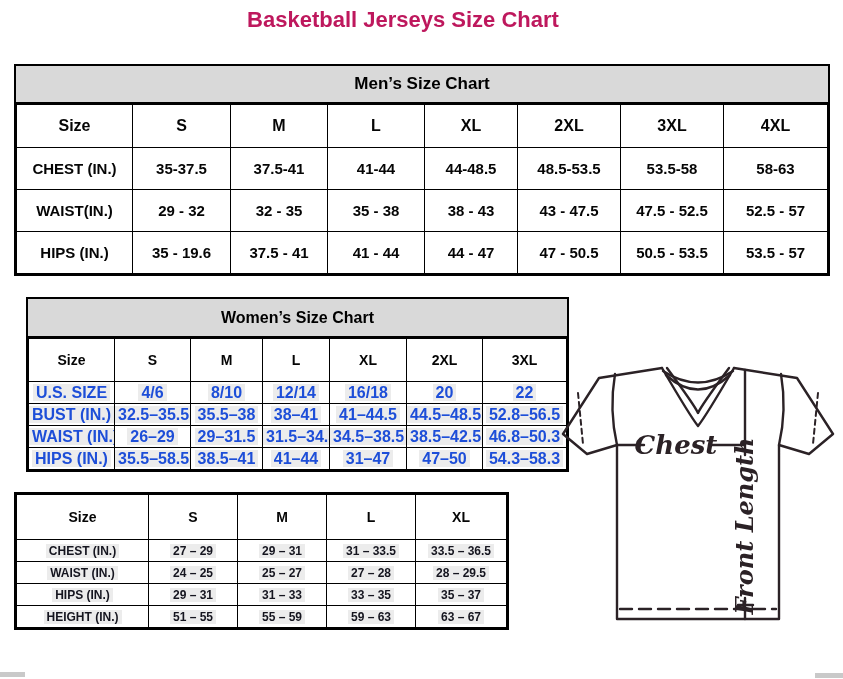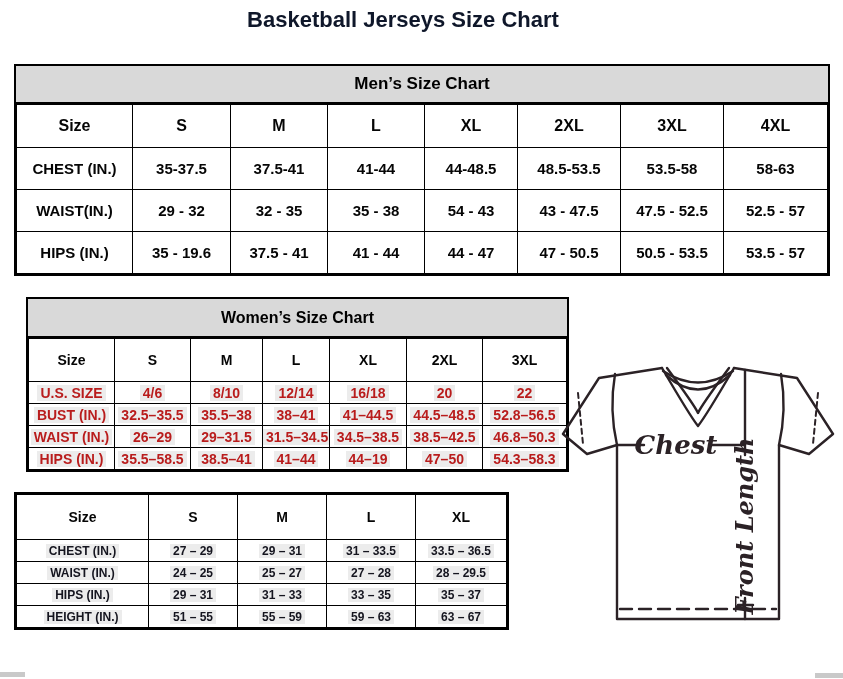--- a/index.html
+++ b/index.html
@@ -1,36 +1,36 @@
 <!DOCTYPE html>
 <html><head>
 <meta charset="utf-8">
 <style>
   html,body{margin:0;padding:0;background:#ffffff;}
   body{width:843px;height:679px;position:relative;overflow:hidden;
        font-family:"Liberation Sans",sans-serif;color:#000;}
   .abs{position:absolute;}
   #title{left:0;top:7px;width:806px;text-align:center;
-         font-size:22px;font-weight:bold;color:#0f172a;}
+         font-size:22px;font-weight:bold;color:#be185d;}
   .chart{border:2px solid #000;background:#fff;}
   .band{background:#d9d9d9;border-bottom:2px solid #000;display:flex;
         align-items:center;justify-content:center;font-weight:bold;font-size:17px;}
   table.t{border-collapse:collapse;table-layout:fixed;width:100%;}
   table.t td{border:1px solid #000;text-align:center;vertical-align:middle;
              padding:0;font-weight:bold;overflow:hidden;white-space:nowrap;}
   
   #mens{left:14px;top:64px;width:812px;}
   #mens .band{height:36px;}
   #mens td{font-size:15px;height:41px;color:#050505;}
   #mens tr.hdr td{height:42px;font-size:16px;}
   
   #womens{left:26px;top:297px;width:539px;}
   #womens .band{height:37px;font-size:16px;}
   #womens tr.hdr td{height:42px;font-size:14px;color:#050505;}
-  #womens tr.d td{height:21px;font-size:14px;color:#b91c1c;}
+  #womens tr.d td{height:21px;font-size:16px;color:#1d4ed8;}
   
   #youth{left:14px;top:492px;width:491px;}
   #youth .band{height:37px;font-size:16px;}
   #youth tr.hdr td{height:44px;font-size:14px;color:#050505;}
   #youth tr.d td{height:21px;font-size:12px;color:#15151f;}
   .hl{background:#ececec;padding:0 3px;}
   
   #jersey{left:557px;top:358px;width:282px;height:268px;}
   .frag{background:#c9c9c9;}
   #fragL{left:0;top:672px;width:25px;height:5px;}
@@ -73,21 +73,21 @@
       <td>44-48.5</td>
       <td>48.5-53.5</td>
       <td>53.5-58</td>
       <td>58-63</td>
     </tr>
     <tr>
       <td>WAIST(IN.)</td>
       <td>29 - 32</td>
       <td>32 - 35</td>
       <td>35 - 38</td>
-      <td>54 - 43</td>
+      <td>38 - 43</td>
       <td>43 - 47.5</td>
       <td>47.5 - 52.5</td>
       <td>52.5 - 57</td>
     </tr>
     <tr>
       <td>HIPS (IN.)</td>
       <td>35 - 19.6</td>
       <td>37.5 - 41</td>
       <td>41 - 44</td>
       <td>44 - 47</td>
@@ -146,21 +146,21 @@
       <td><span class="hl">31.5–34.5</span></td>
       <td><span class="hl">34.5–38.5</span></td>
       <td><span class="hl">38.5–42.5</span></td>
       <td><span class="hl">46.8–50.3</span></td>
     </tr>
     <tr class="d">
       <td><span class="hl">HIPS (IN.)</span></td>
       <td><span class="hl">35.5–58.5</span></td>
       <td><span class="hl">38.5–41</span></td>
       <td><span class="hl">41–44</span></td>
-      <td><span class="hl">44–19</span></td>
+      <td><span class="hl">31–47</span></td>
       <td><span class="hl">47–50</span></td>
       <td><span class="hl">54.3–58.3</span></td>
     </tr>
   </tbody>
     </table>
 </div>
 
 <div id="youth" class="abs chart">
   <table class="t">
     <colgroup>

